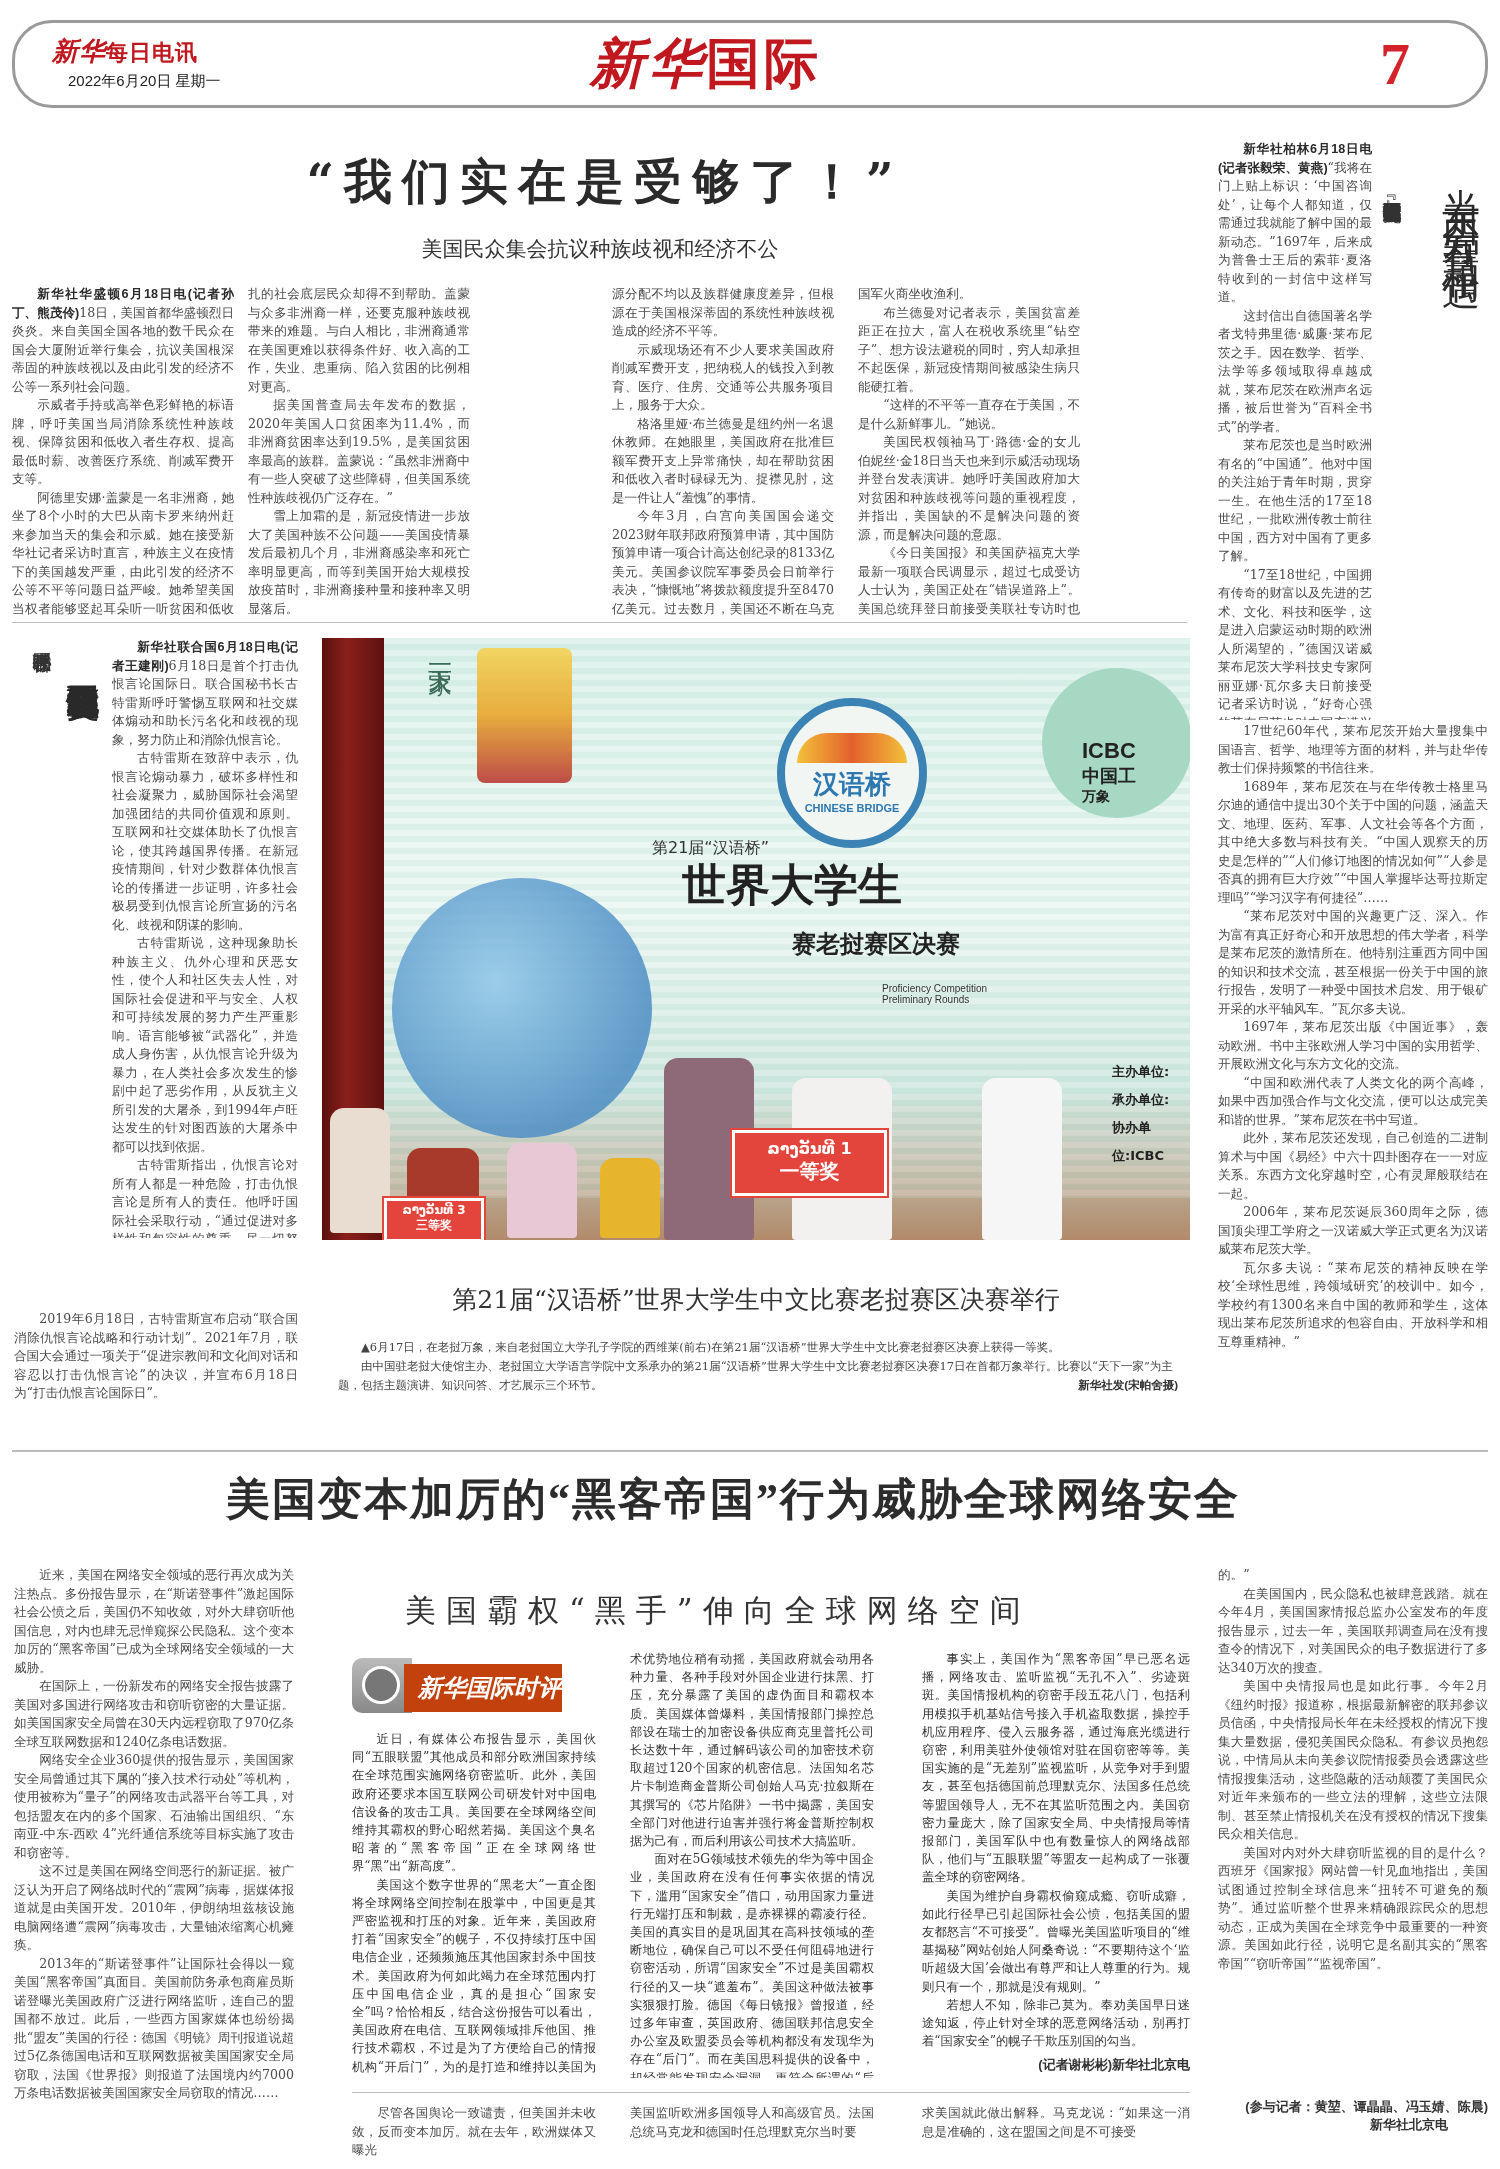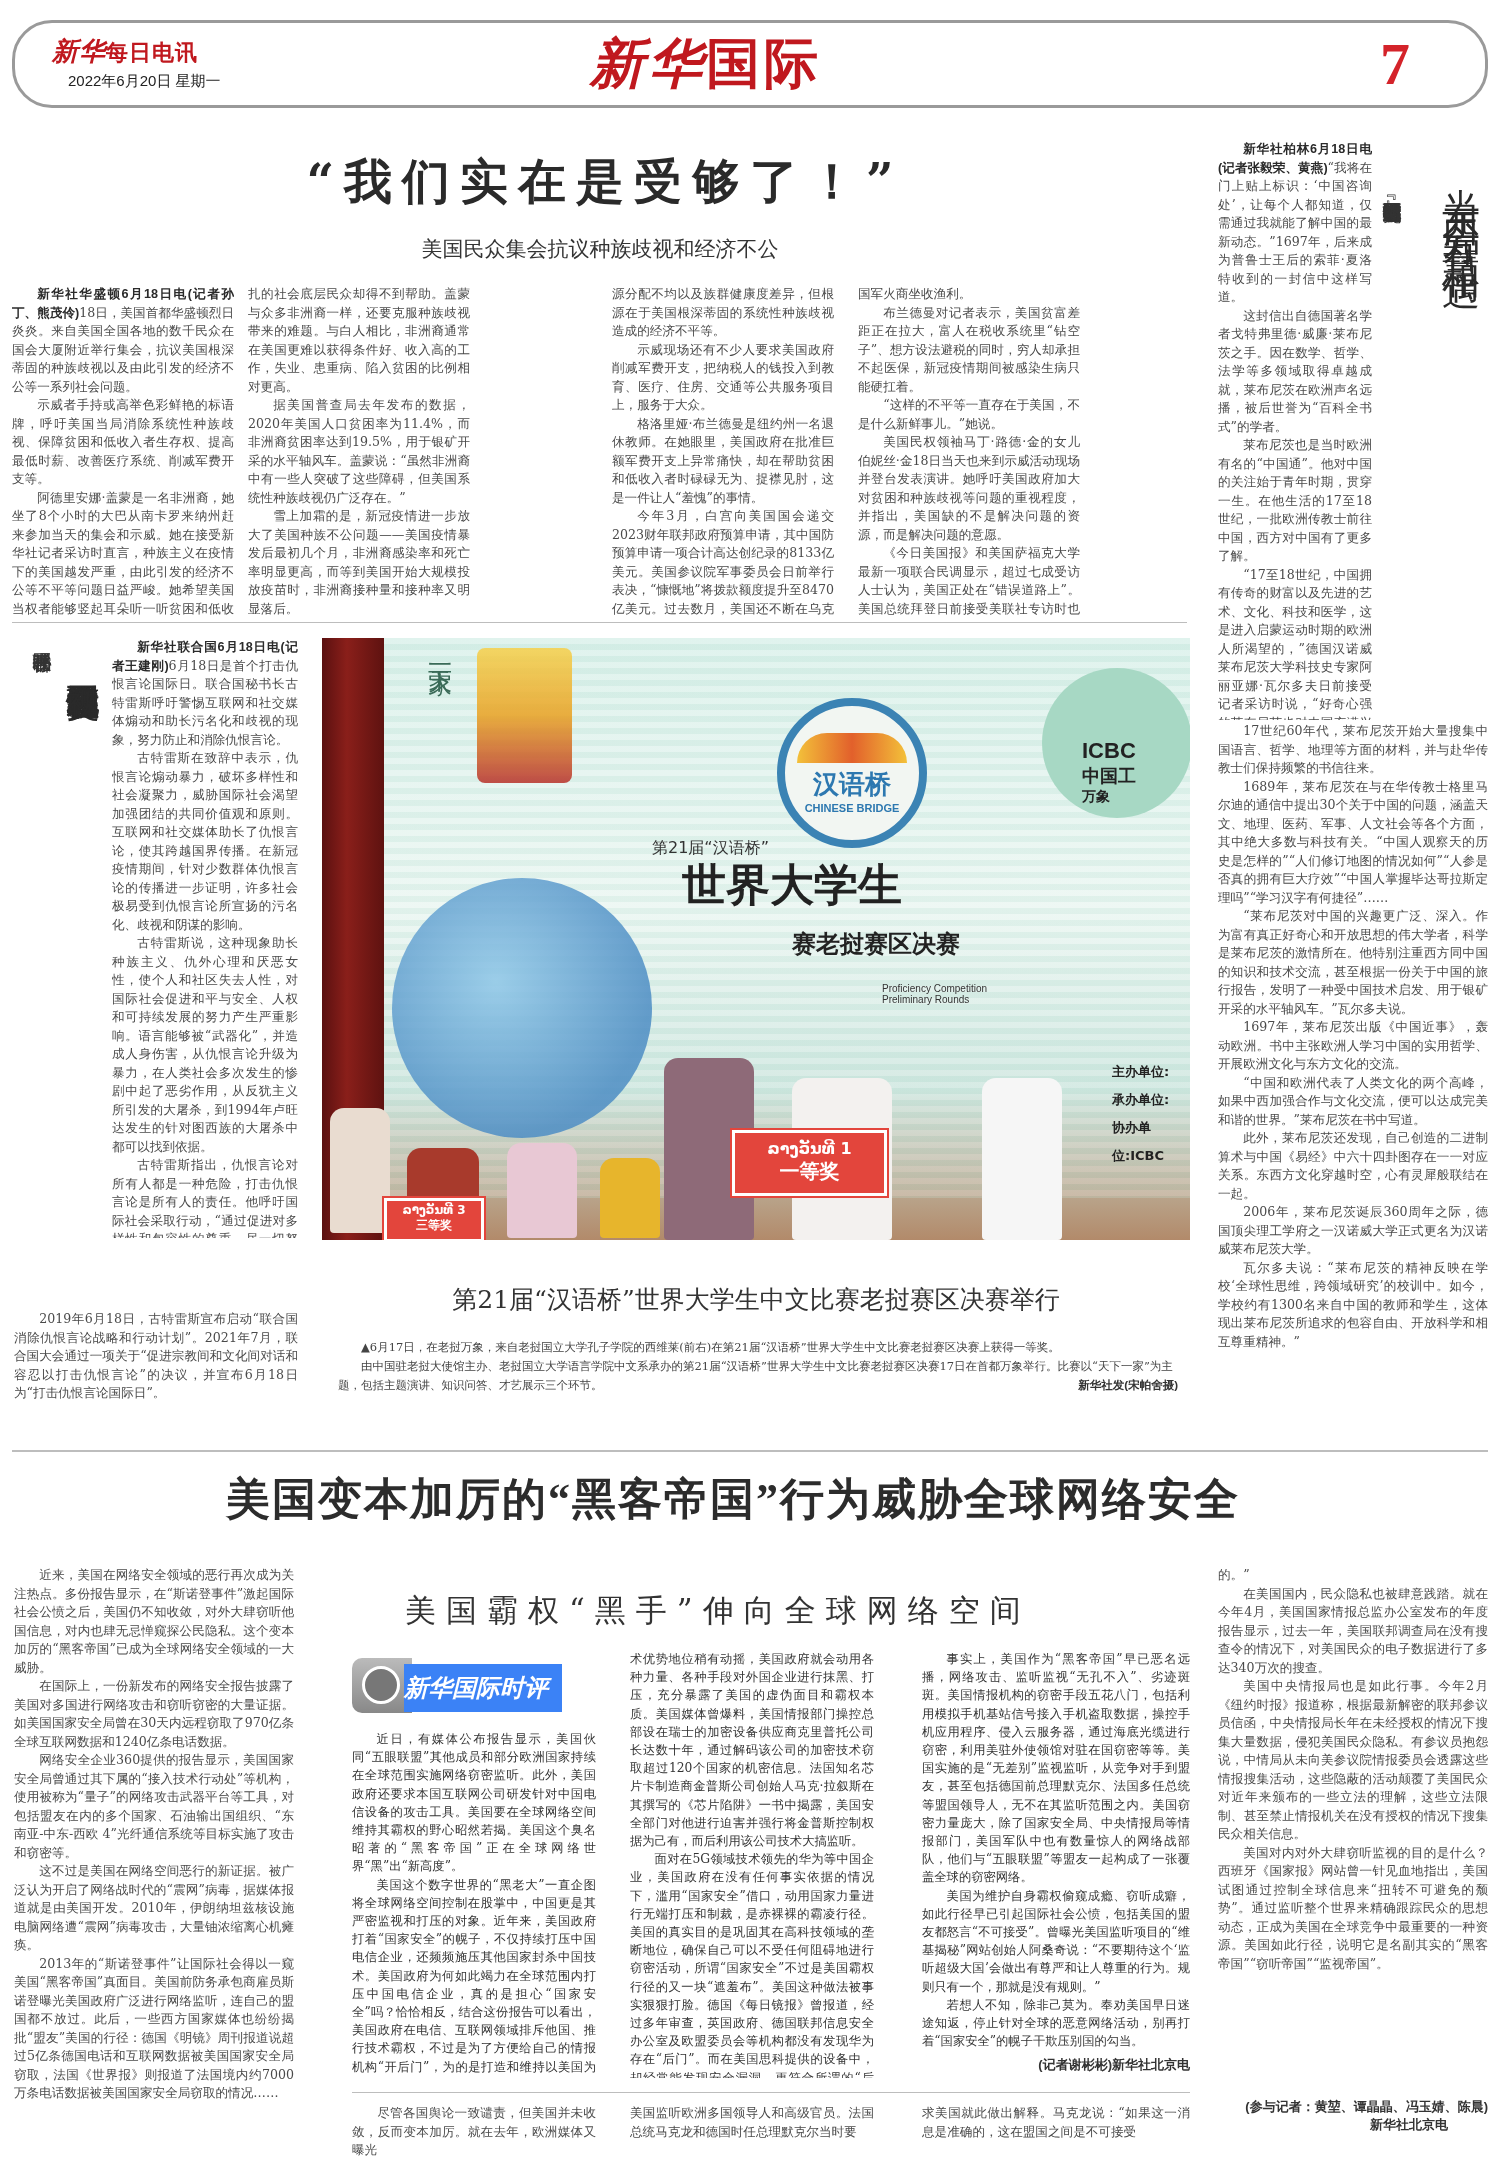--- a/index.html
+++ b/index.html
@@ -42,21 +42,21 @@
   .caption-body { left: 338px; top: 1328px; width: 840px; font-size: 11.5px; line-height: 19px; color: #444; margin-top: 10px; }
   .caption-body p { text-indent: 2em; }
   .credit { font-family: "Liberation Sans", sans-serif; font-weight: bold; color: #333; float: right; }
 
   .rule { background: #bdbdbd; }
   .sec2-title { left: 0; top: 1470px; width: 1466px; text-align: center; font-family: Liberation Serif, serif; font-weight: bold; font-size: 44px; color: #2c2c2c; letter-spacing: 2px; }
   .sub2 { left: 405px; top: 1590px; font-family: "DejaVu Serif", serif; font-size: 31px; color: #333; letter-spacing: 10px; }
   .badge { left: 352px; top: 1658px; width: 210px; height: 55px; }
   .badge .grey { position: absolute; left: 0; top: 0; width: 60px; height: 55px; background: linear-gradient(180deg, #bbb, #888); border-radius: 10px 0 0 10px; }
   .badge .globe-i { position: absolute; left: 10px; top: 8px; width: 38px; height: 38px; border-radius: 50%; border: 3px solid #fff; background: #777; }
-  .badge .blue { position: absolute; left: 52px; top: 6px; width: 158px; height: 48px; background: #3b82f6; color: #fff; font-family: "DejaVu Sans", sans-serif; font-weight: bold; font-style: italic; font-size: 24px; line-height: 48px; text-align: left; }
+  .badge .blue { position: absolute; left: 52px; top: 6px; width: 158px; height: 48px; background: #c2410c; color: #fff; font-family: "DejaVu Sans", sans-serif; font-weight: bold; font-style: italic; font-size: 24px; line-height: 48px; text-align: right; }
   .commentary { font-family: "DejaVu Serif", serif; font-size: 12.3px; line-height: 18.2px; color: #333; text-align: justify; }
   .commentary p { text-indent: 2em; }
   .byline { font-family: "Liberation Sans", sans-serif; font-weight: bold; color: #333; text-align: right; font-size: 13px; }
 </style>
 </head>
 <body>
 
 <div class="abs masthead"></div>
 <div class="abs mast-brand">
   <span>新华</span><span class="small">每日电讯</span>
@@ -70,21 +70,21 @@
 <div class="abs headline-big" style="left:170px;top:150px;width:870px;text-align:center;font-size:48px;letter-spacing:10px;">“我们实在是受够了！”</div>
 <div class="abs" style="left:300px;top:235px;width:600px;text-align:center;font-family:'DejaVu Sans',sans-serif;font-size:21px;color:#333;">美国民众集会抗议种族歧视和经济不公</div>
 
 <div id="a1c0" class="col body-text" style="left:12px;top:285px;width:222px;height:330px;">
     <p><span class="lead">新华社华盛顿6月18日电(记者孙丁、熊茂伶)</span><span>18日，美国首都华盛顿烈日炎炎。来自美国全国各地的数千民众在国会大厦附近举行集会，抗议美国根深蒂固的种族歧视以及由此引发的经济不公等一系列社会问题。</span></p>
     <p><span>示威者手持或高举色彩鲜艳的标语牌，呼吁美国当局消除系统性种族歧视、保障贫困和低收入者生存权、提高最低时薪、改善医疗系统、削减军费开支等。</span></p>
     <p><span>阿德里安娜·盖蒙是一名非洲裔，她坐了8个小时的大巴从南卡罗来纳州赶来参加当天的集会和示威。她在接受新华社记者采访时直言，种族主义在疫情下的美国越发严重，由此引发的经济不公等不平等问题日益严峻。她希望美国当权者能够竖起耳朵听一听贫困和低收入者的声音：“我们实在是受够了！”</span></p>
   </div>
 <div id="a1c1" class="col body-text" style="left:248px;top:285px;width:222px;height:330px;">
     <p style="text-indent: 0px;"><span>扎的社会底层民众却得不到帮助。盖蒙与众多非洲裔一样，还要克服种族歧视带来的难题。与白人相比，非洲裔通常在美国更难以获得条件好、收入高的工作，失业、患重病、陷入贫困的比例相对更高。</span></p>
-    <p><span>据美国普查局去年发布的数据，2020年美国人口贫困率为11.4%，而非洲裔贫困率达到19.5%，用于银矿开采的水平轴风车。盖蒙说：“虽然非洲裔中有一些人突破了这些障碍，但美国系统性种族歧视仍广泛存在。”</span></p>
+    <p><span>据美国普查局去年发布的数据，2020年美国人口贫困率为11.4%，而非洲裔贫困率达到19.5%，是美国贫困率最高的族群。盖蒙说：“虽然非洲裔中有一些人突破了这些障碍，但美国系统性种族歧视仍广泛存在。”</span></p>
     <p><span>雪上加霜的是，新冠疫情进一步放大了美国种族不公问题——美国疫情暴发后最初几个月，非洲裔感染率和死亡率明显更高，而等到美国开始大规模投放疫苗时，非洲裔接种量和接种率又明显落后。</span></p>
   </div>
 <div id="a1c2" class="col body-text" style="left:612px;top:285px;width:222px;height:330px;">
     <p style="text-indent: 0px;"><span>源分配不均以及族群健康度差异，但根源在于美国根深蒂固的系统性种族歧视造成的经济不平等。</span></p>
     <p><span>示威现场还有不少人要求美国政府削减军费开支，把纳税人的钱投入到教育、医疗、住房、交通等公共服务项目上，服务于大众。</span></p>
     <p><span>格洛里娅·布兰德曼是纽约州一名退休教师。在她眼里，美国政府在批准巨额军费开支上异常痛快，却在帮助贫困和低收入者时碌碌无为、捉襟见肘，这是一件让人“羞愧”的事情。</span></p>
     <p><span>今年3月，白宫向美国国会递交2023财年联邦政府预算申请，其中国防预算申请一项合计高达创纪录的8133亿美元。美国参议院军事委员会日前举行表决，“慷慨地”将拨款额度提升至8470亿美元。过去数月，美国还不断在乌克兰问题上火上浇油，让美</span></p>
   </div>
 <div id="a1c3" class="col body-text" style="left:858px;top:285px;width:222px;height:330px;">
     <p style="text-indent: 0px;"><span>国军火商坐收渔利。</span></p>

